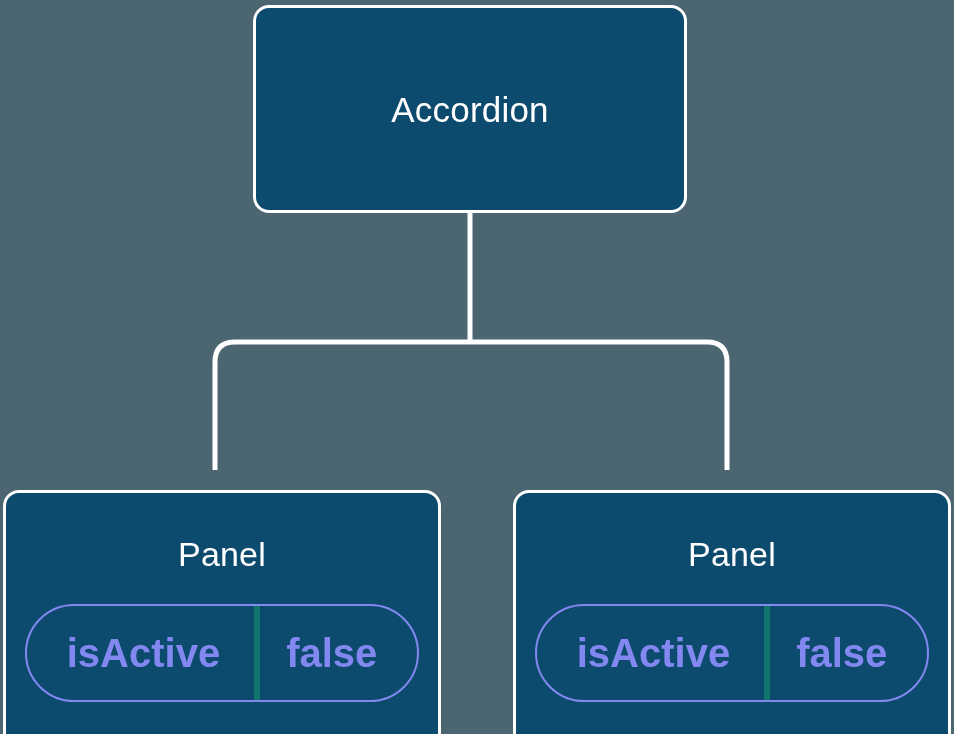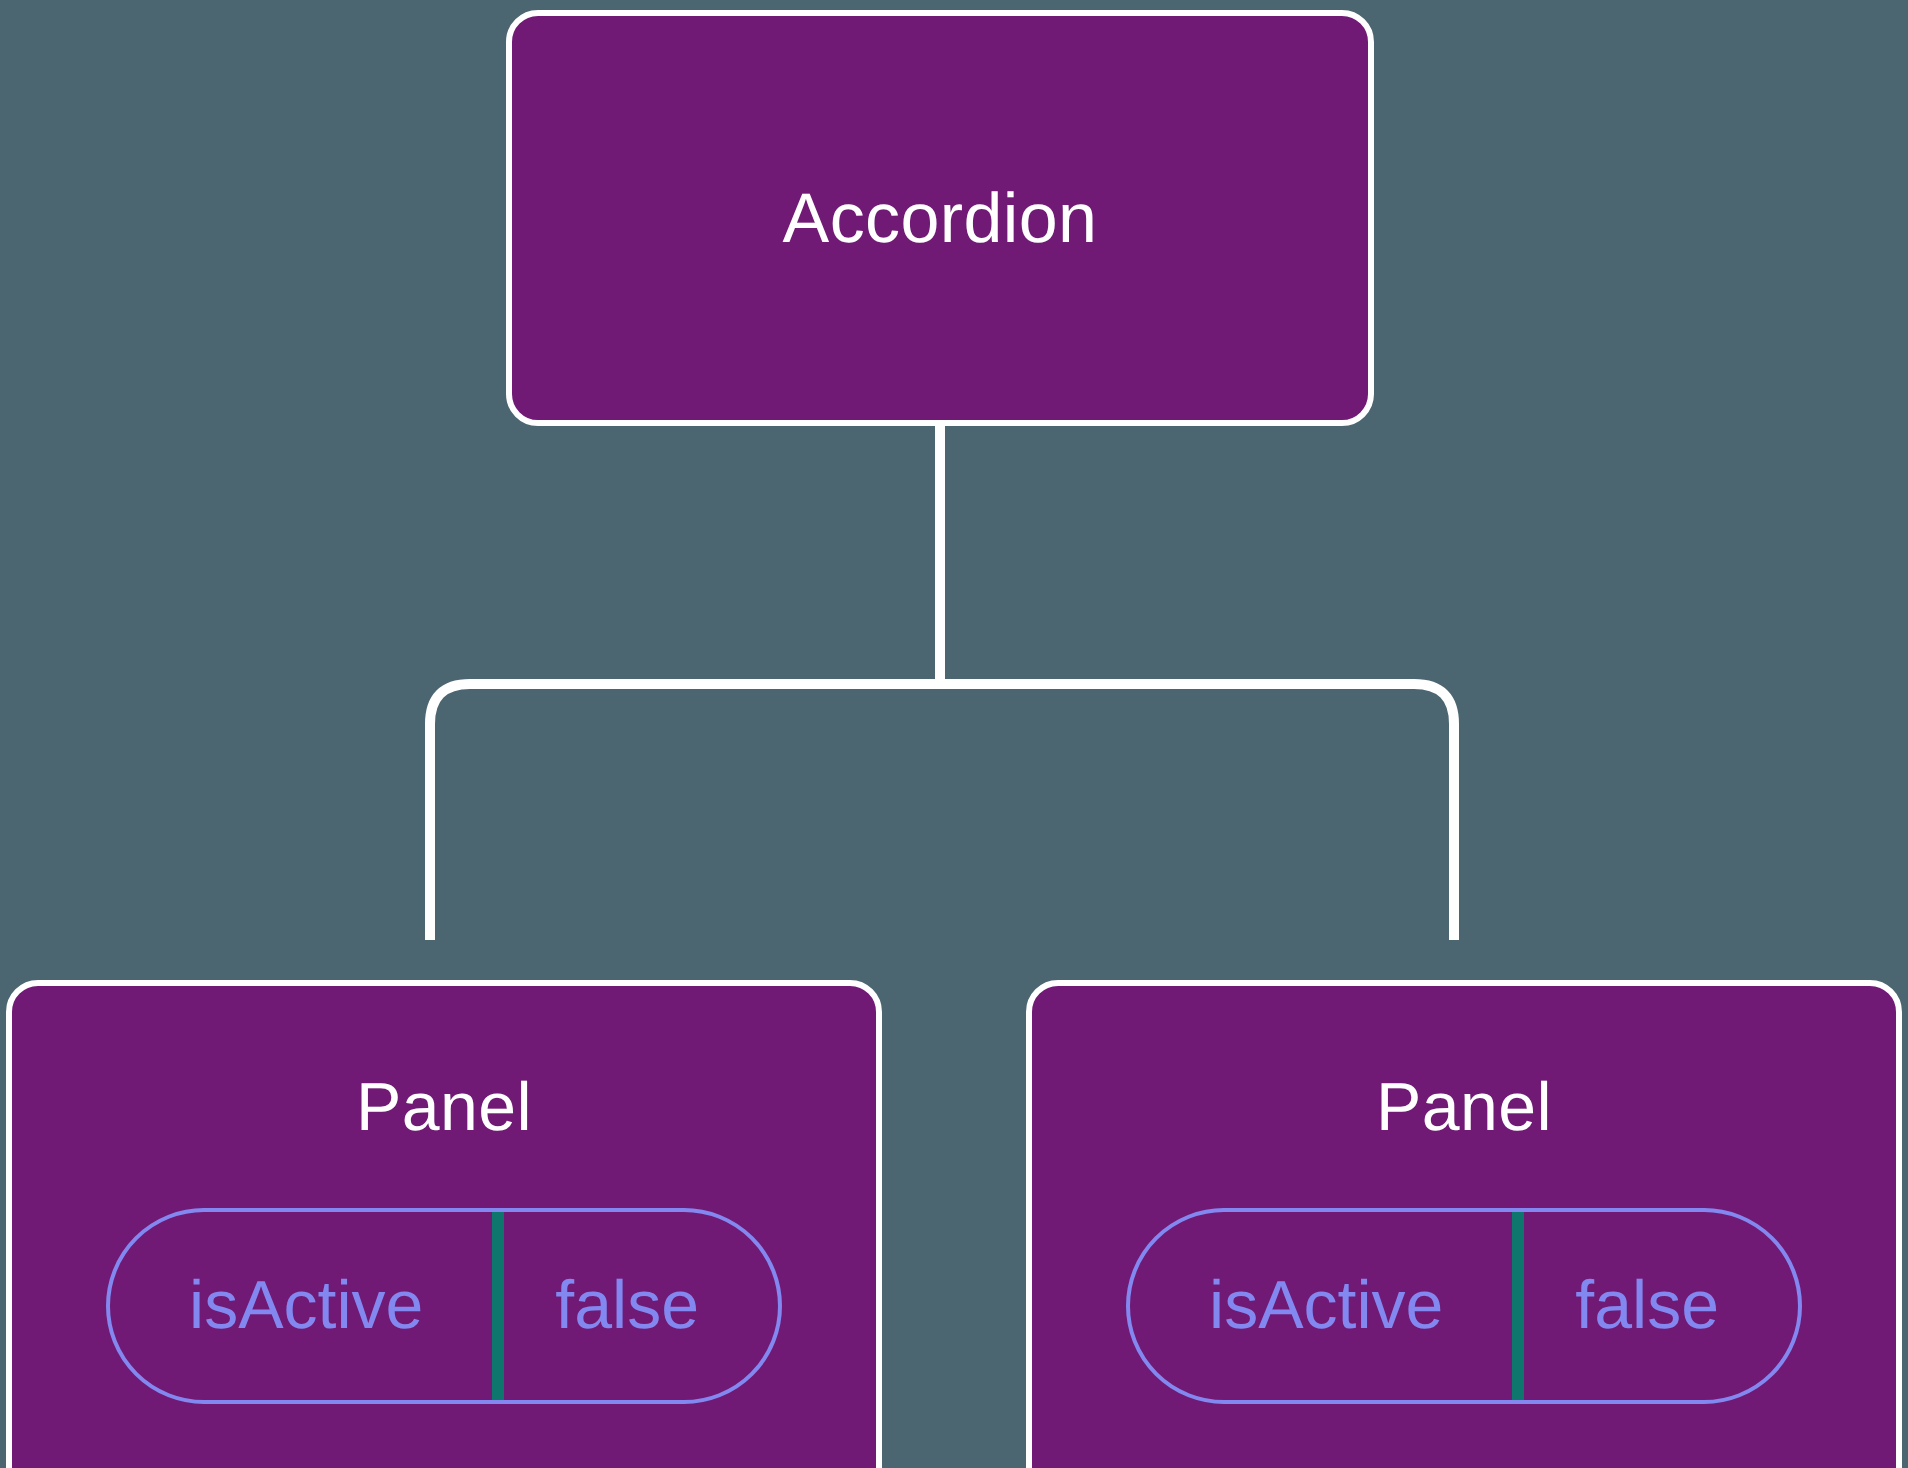--- a/index.html
+++ b/index.html
@@ -28,21 +28,21 @@
     width: 954px;
     height: 734px;
     z-index: 1;
   }
 
   
   .node {
     position: absolute;
     z-index: 2;
     box-sizing: border-box;
-    background: #701a75;
+    background: #0c4a6e;
     border: 3px solid #ffffff;
     border-radius: 16px;
     display: flex;
     flex-direction: column;
     align-items: center;
   }
   .node-root {
     left: 253px;
     top: 5px;
     width: 434px;
@@ -80,23 +80,24 @@
     display: flex;
     align-items: stretch;
     background: transparent;
   }
   .prop-key,
   .prop-value {
     display: flex;
     align-items: center;
     justify-content: center;
     color: #8288f0;
-    font-size: 34px;
+    font-size: 40px;
     line-height: 1;
     white-space: nowrap;
+    font-weight: bold;
   }
   .prop-key {
     padding: 0 34px 0 40px;
   }
   .prop-value {
     padding: 0 40px 0 26px;
     border-left: 6px solid #0f766e;
   }
 </style>
 </head>

